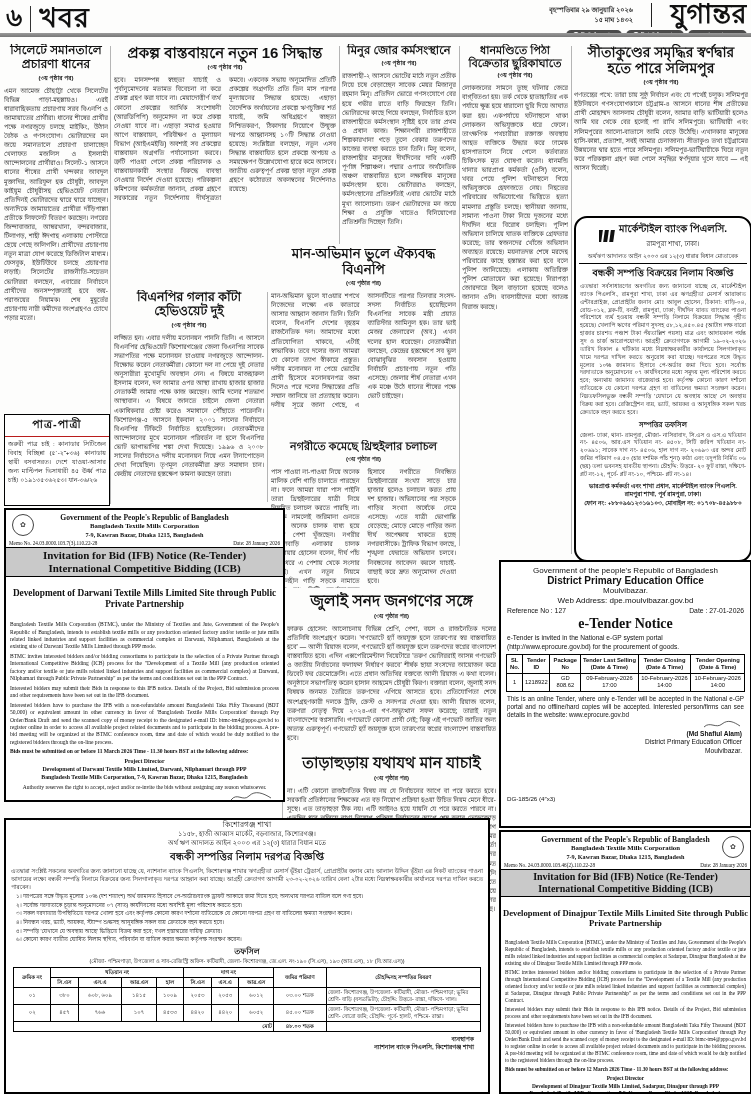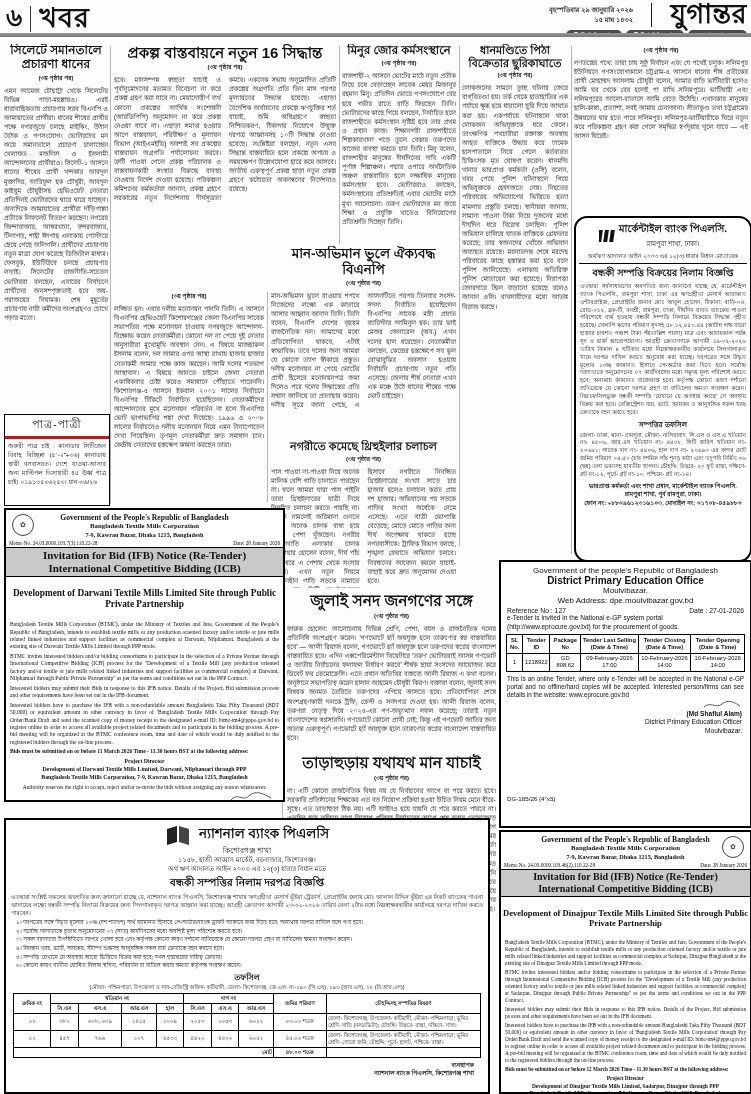--- a/index.html
+++ b/index.html
@@ -23,21 +23,21 @@
         font-size:5px;font-weight:bold;text-align:center;line-height:6px;}
   #hdr-rule{left:0;top:33px;width:751px;height:3.5px;background:linear-gradient(#9a9a9a,#777);}
   
   .hl{font-weight:bold;text-align:center;line-height:1.15;margin:0 0 1px 0;}
   .cont{font-size:6px;font-weight:bold;text-align:center;margin:1px 0 2px 0;}
   .bd{font-size:6.4px;line-height:1.42;text-align:justify;}
   .cols2{column-count:2;column-gap:8px;}
   .vline{position:absolute;width:1px;background:#b5b5b5;}
   
   .box{border:1.5px solid #000;background:#fff;}
-  .patro-t{font-weight:normal;text-align:center;font-size:11px;border-bottom:3px solid #b91c1c;
+  .patro-t{font-weight:bold;text-align:center;font-size:11px;border-bottom:1px solid #b91c1c;
            padding:1px 0;letter-spacing:1px;}
   .patro-b{font-size:6.2px;line-height:1.45;text-align:justify;padding:3px;}
   
   .m-head{display:flex;align-items:center;gap:4px;justify-content:center;margin-top:3px;}
   .m-bank{font-size:10px;font-weight:bold;text-align:center;}
   .m-sub{font-size:6.8px;text-align:center;}
   .m-law{font-size:5.8px;text-align:center;border-bottom:1px solid #000;padding-bottom:2px;margin:1px 3px 2px 3px;}
   .m-title{font-size:9.5px;font-weight:bold;text-align:center;margin:1px 0 2px 0;}
   .m-bd{font-size:5.7px;line-height:1.38;text-align:justify;padding:0 4px;}
   .m-st{font-size:7px;font-weight:bold;text-align:center;margin:2px 0 1px 0;}
@@ -154,25 +154,27 @@
     <div class="bd">রাজশাহী-২ আসনে ভোটের মাঠে নতুন প্রতীক নিয়ে চষে বেড়াচ্ছেন সাবেক মেয়র মিজানুর রহমান মিনু। প্রতিদিন ভোরে গণসংযোগে বের হয়ে গভীর রাতে বাড়ি ফিরছেন তিনি। ভোটারদের কাছে গিয়ে বলছেন, নির্বাচিত হলে রাজশাহীতে কর্মসংস্থান সৃষ্টিই হবে তার প্রথম ও প্রধান কাজ। শিক্ষানগরী রাজশাহীতে শিল্পকারখানা গড়ে তুলে বেকার তরুণদের কাজের ব্যবস্থা করতে চান তিনি। মিনু বলেন, রাজশাহীর মানুষের দীর্ঘদিনের দাবি একটি পূর্ণাঙ্গ শিল্পাঞ্চল। পদ্মার ওপারে অর্থনৈতিক অঞ্চল বাস্তবায়িত হলে লক্ষাধিক মানুষের কর্মসংস্থান হবে। ভোটাররাও বলছেন, কর্মসংস্থানের প্রতিশ্রুতিই এবার ভোটের মাঠে মুখ্য আলোচনা। তরুণ ভোটারদের মন জয়ে শিক্ষা ও প্রযুক্তি খাতেও বিনিয়োগের প্রতিশ্রুতি দিচ্ছেন তিনি।</div>
   </div>
 
   <div class="abs" style="left:462px;top:44px;width:106px;height:506px;">
     <div class="hl" style="font-size:11px;">ধানমণ্ডিতে পিঠা বিক্রেতার ছুরিকাঘাতে</div>
     <div class="cont">(৩য় পৃষ্ঠার পর)</div>
     <div class="bd">লোকজনের সামনে তুচ্ছ ঘটনার জেরে বাগ্‌বিতণ্ডা হয়। তর্ক থেকে হাতাহাতির এক পর্যায়ে ক্ষুব্ধ হয়ে ধারালো ছুরি দিয়ে আঘাত করা হয়। একপর্যায়ে ঘটনাস্থলে থাকা লোকজন অভিযুক্তকে ধরে ফেলে। তাৎক্ষণিক পথচারীরা রক্তাক্ত অবস্থায় আহত ব্যক্তিকে উদ্ধার করে ঢামেক হাসপাতালে নিয়ে গেলে কর্তব্যরত চিকিৎসক মৃত ঘোষণা করেন। ধানমন্ডি থানার ভারপ্রাপ্ত কর্মকর্তা (ওসি) বলেন, খবর পেয়ে পুলিশ ঘটনাস্থলে গিয়ে অভিযুক্তকে হেফাজতে নেয়। নিহতের পরিবারের অভিযোগের ভিত্তিতে হত্যা মামলার প্রস্তুতি চলছে। স্থানীয়রা জানায়, সামান্য পাওনা টাকা নিয়ে দুজনের মধ্যে দীর্ঘদিন ধরে বিরোধ চলছিল। পুলিশ অভিযান চালিয়ে ঘাতক ব্যক্তিকে গ্রেফতার করেছে; তার স্বজনদের খোঁজে অভিযান অব্যাহত রয়েছে। ময়নাতদন্ত শেষে মরদেহ পরিবারের কাছে হস্তান্তর করা হবে বলে পুলিশ জানিয়েছে। এলাকায় অতিরিক্ত পুলিশ মোতায়েন করা হয়েছে। নিরাপত্তা জোরদারে টহল বাড়ানো হয়েছে বলেও জানান ওসি। ব্যবসায়ীদের মধ্যে আতঙ্ক বিরাজ করছে।</div>
   </div>
 
   <div class="abs" style="left:574px;top:44px;width:174px;height:168px;">
+    <div class="hl" style="font-size:14px;">সীতাকুণ্ডের সমৃদ্ধির স্বর্ণদ্বার হতে পারে সলিমপুর</div>
     <div class="cont">(৩য় পৃষ্ঠার পর)</div>
     <div class="bd">গণতন্ত্রের পথে: তারা চায় সুষ্ঠু নির্বাচন এবং যে পথেই চলুক। সলিমপুর ইউনিয়নে গণসংযোগকালে চট্টগ্রাম-৪ আসনে ধানের শীষ প্রতীকের প্রার্থী মোহাম্মদ আসলাম চৌধুরী বলেন, আমার বাড়ি ভাটিয়ারী হলেও আমি ঘর থেকে বের হলেই পা রাখি সলিমপুরে। ভাটিয়ারী এবং সলিমপুরের আলো-বাতাসে আমি বেড়ে উঠেছি। এখানকার মানুষের হাসি-কান্না, প্রত্যাশা, সবই আমার চেনাজানা। সীতাকুণ্ড তথা চট্টগ্রামের উন্নয়নের দ্বার হতে পারে সলিমপুর। সলিমপুর-ভাটিয়ারীকে ঘিরে নতুন করে পরিকল্পনা গ্রহণ করা গেলে সমৃদ্ধির স্বর্ণদুয়ার খুলে যাবে — এই আসন ঘিরেই।</div>
   </div>
 
   <div class="abs" style="left:114px;top:290px;width:150px;height:214px;">
+    <div class="hl" style="font-size:12.5px;">বিএনপির গলার কাঁটা হেভিওয়েট দুই</div>
     <div class="cont">(৩য় পৃষ্ঠার পর)</div>
     <div class="bd">লজ্জিত হন। এবার দলীয় মনোনয়ন পাননি তিনি। এ আসনে বিএনপির হেভিওয়েট কিশোরগঞ্জের জেলা বিএনপির সাবেক সভাপতির পক্ষে মনোনয়ন চাওয়ায় নগরজুড়ে আন্দোলন-বিক্ষোভ করেন নেতাকর্মীরা। কোনো দল না পেয়ে দুই নেতার অনুসারীরা মুখোমুখি অবস্থান নেন। এ বিষয়ে মাজহারুল ইসলাম বলেন, দল আমার ওপর আস্থা রাখায় হাজার হাজার নেতাকর্মী আমার পক্ষে কাজ করছেন। আমি দলের শতভাগ আস্থাবান। এ বিষয়ে জানতে চাইলে জেলা নেতারা একাধিকবার চেষ্টা করেও সমাধানে পৌঁছাতে পারেননি। কিশোরগঞ্জ-৫ আসনে ইকবাল ২০০১ সালের নির্বাচনে বিএনপির টিকিটে নির্বাচিত হয়েছিলেন। নেতাকর্মীদের আন্দোলনের মুখে মনোনয়ন পরিবর্তন না হলে বিএনপির ভোট ভাগাভাগির শঙ্কা দেখা দিয়েছে। ১৯৯৬ ও ২০০৮ সালের নির্বাচনেও দলীয় মনোনয়ন নিয়ে এমন টানাপোড়েন দেখা গিয়েছিল। তৃণমূল নেতাকর্মীরা দ্রুত সমাধান চান। কেন্দ্রীয় নেতাদের হস্তক্ষেপ কামনা করছেন তারা।</div>
   </div>
 
   <div class="abs" style="left:271px;top:246px;width:185px;height:190px;">
     <div class="hl" style="font-size:13.5px;">মান-অভিমান ভুলে ঐক্যবদ্ধ বিএনপি</div>
     <div class="cont">(৩য় পৃষ্ঠার পর)</div>
     <div class="bd cols2">মান-অভিমান ভুলে যাওয়ার শপথে নিজেদের লক্ষ্যে এক কাতারে আসার আহ্বান জানান তিনি। তিনি বলেন, বিএনপি দেশের বৃহত্তম রাজনৈতিক দল। আমাদের মধ্যে প্রতিযোগিতা থাকবে, এটাই স্বাভাবিক। তবে দলের জন্য আমরা যে কোনো ত্যাগ স্বীকারে প্রস্তুত। দলীয় মনোনয়ন না পেয়ে ভোটের প্রার্থী হিসেবে মনোনয়নপত্র জমা দিলেও পরে দলের সিদ্ধান্তের প্রতি সম্মান জানিয়ে তা প্রত্যাহার করেন। দলীয় সূত্রে জানা গেছে, এ আসনটিতে পরপর তিনবার সংসদ-সদস্য নির্বাচিত হয়েছিলেন বিএনপির সাবেক মন্ত্রী প্রয়াত ব্যারিস্টার আমিনুল হক। তার ভাই মেজর জেনারেল (অব.) এখন দলের হাল ধরেছেন। নেতাকর্মীরা বলছেন, কেন্দ্রের হস্তক্ষেপে সব ভুল বোঝাবুঝির অবসান হওয়ায় নির্বাচনি প্রচারণায় নতুন গতি এসেছে। জেলার শীর্ষ নেতারা এখন এক মঞ্চে উঠে ধানের শীষের পক্ষে ভোট চাইছেন।</div>
   </div>
 
@@ -255,27 +257,20 @@
           <path d="M2 8 C8 0,14 10,20 4 S34 1,42 6" stroke="#333" stroke-width="0.8" fill="none"></path>
         </svg>
       <div class="nm">Kazi Feroz Hossain</div>
       <div class="dt">Project Director</div>
       <div class="dt">Tel: + 8802 55012735 (Office), Mob: 01781-180656</div>
 
     </div>
   </div>
 
   <div class="abs box" style="left:4px;top:818px;width:482px;height:272px;border-width:2px;">
-    <div class="n-head">
-      <svg width="26" height="20">
-        <polygon points="2,4 12,1 12,17 2,20" fill="#222"></polygon>
-        <polygon points="24,4 14,1 14,17 24,20" fill="#444"></polygon>
-      </svg>
-      <div class="n-bank">ন্যাশনাল ব্যাংক পিএলসি</div>
-    </div>
     <div class="n-c n-branch">কিশোরগঞ্জ শাখা</div>
     <div class="n-c n-addr">১১৫৮, হাজী আব্বাস মার্কেট, বড়বাজার, কিশোরগঞ্জ।</div>
     <div class="n-c n-law">অর্থ ঋণ আদালত আইন ২০০৩ এর ১২(৩) ধারার বিধান মতে</div>
     <div class="n-title">বন্ধকী সম্পত্তির নিলাম দরপত্র বিজ্ঞপ্তি</div>
     <div class="n-bd">এতদ্বারা সংশ্লিষ্ট সকলের অবগতির জন্য জানানো যাচ্ছে যে, ন্যাশনাল ব্যাংক পিএলসি, কিশোরগঞ্জ শাখার ঋণগ্রহীতা মেসার্স ভূঁইয়া ট্রেডার্স, প্রোপ্রাইটর জনাব মোঃ আলাল উদ্দিন ভূঁইয়া এর নিকট ব্যাংকের পাওনা আদায়ের লক্ষ্যে বন্ধকী সম্পত্তি নিলামে বিক্রয়ের জন্য সিলগালাকৃত দরপত্র আহ্বান করা যাচ্ছে। আগ্রহী ক্রেতাগণ আগামী ২৩-০২-২০২৬ তারিখ বেলা ২টার মধ্যে নিম্নস্বাক্ষরকারীর কার্যালয়ে দরপত্র দাখিল করতে পারবেন।</div>
     <div class="n-cond">১। দরপত্রের সঙ্গে উদ্ধৃত মূল্যের ১০% (দশ শতাংশ) অর্থ জামানত হিসাবে পে-অর্ডার/ব্যাংক ড্রাফট আকারে জমা দিতে হবে; অন্যথায় দরপত্র বাতিল বলে গণ্য হবে।</div>
     <div class="n-cond">২। সর্বোচ্চ দরদাতাকে চূড়ান্ত অনুমোদনের ০৭ (সাত) কার্যদিবসের মধ্যে অবশিষ্ট মূল্য পরিশোধ করতে হবে।</div>
     <div class="n-cond">৩। সকল দরদাতার উপস্থিতিতে দরপত্র খোলা হবে এবং কর্তৃপক্ষ কোনো কারণ দর্শানো ব্যতিরেকে যে কোনো দরপত্র গ্রহণ বা বাতিলের ক্ষমতা সংরক্ষণ করেন।</div>
     <div class="n-cond">৪। নিবন্ধন খরচ, ভ্যাট, আয়কর, স্ট্যাম্প শুল্কসহ আনুষঙ্গিক সকল ব্যয় ক্রেতাকে বহন করতে হবে।</div>
     <div class="n-cond">৫। সম্পত্তি 'যেখানে যে অবস্থায় আছে' ভিত্তিতে বিক্রয় করা হবে; দখল হস্তান্তরের দায়িত্ব ক্রেতার।</div>
@@ -340,20 +335,21 @@
   <div class="abs box" style="left:499px;top:560px;width:249px;height:264px;border-width:2px;">
     <div style="padding-top:4px;">
       <div class="d-govt">Government of the people's Republic of Bangladesh</div>
       <div class="d-office">District Primary Education Office</div>
       <div class="d-place">Moulvibazar.</div>
       <div class="d-web">Web Address: dpe.moulvibazar.gov.bd</div>
       <div class="d-refrow">
         <span>Reference No : 127</span>
         <span>Date : 27-01-2026</span>
       </div>
+      <div class="d-title">e-Tender Notice</div>
       <div class="d-intro">e-Tender is invited in the National e-GP system portal (http://www.eprocure.gov.bd) for the procurement of goods.</div>
       <table class="d-tbl">
         <tbody>
             <tr>
           <th>SL No.</th>
               <th>Tender ID</th>
           <th>Package No</th>
               <th>Tender Last Selling (Date &amp; Time)</th>
           <th>Tender Closing (Date &amp; Time)</th>
               <th>Tender Opening (Date &amp; Time)</th>

